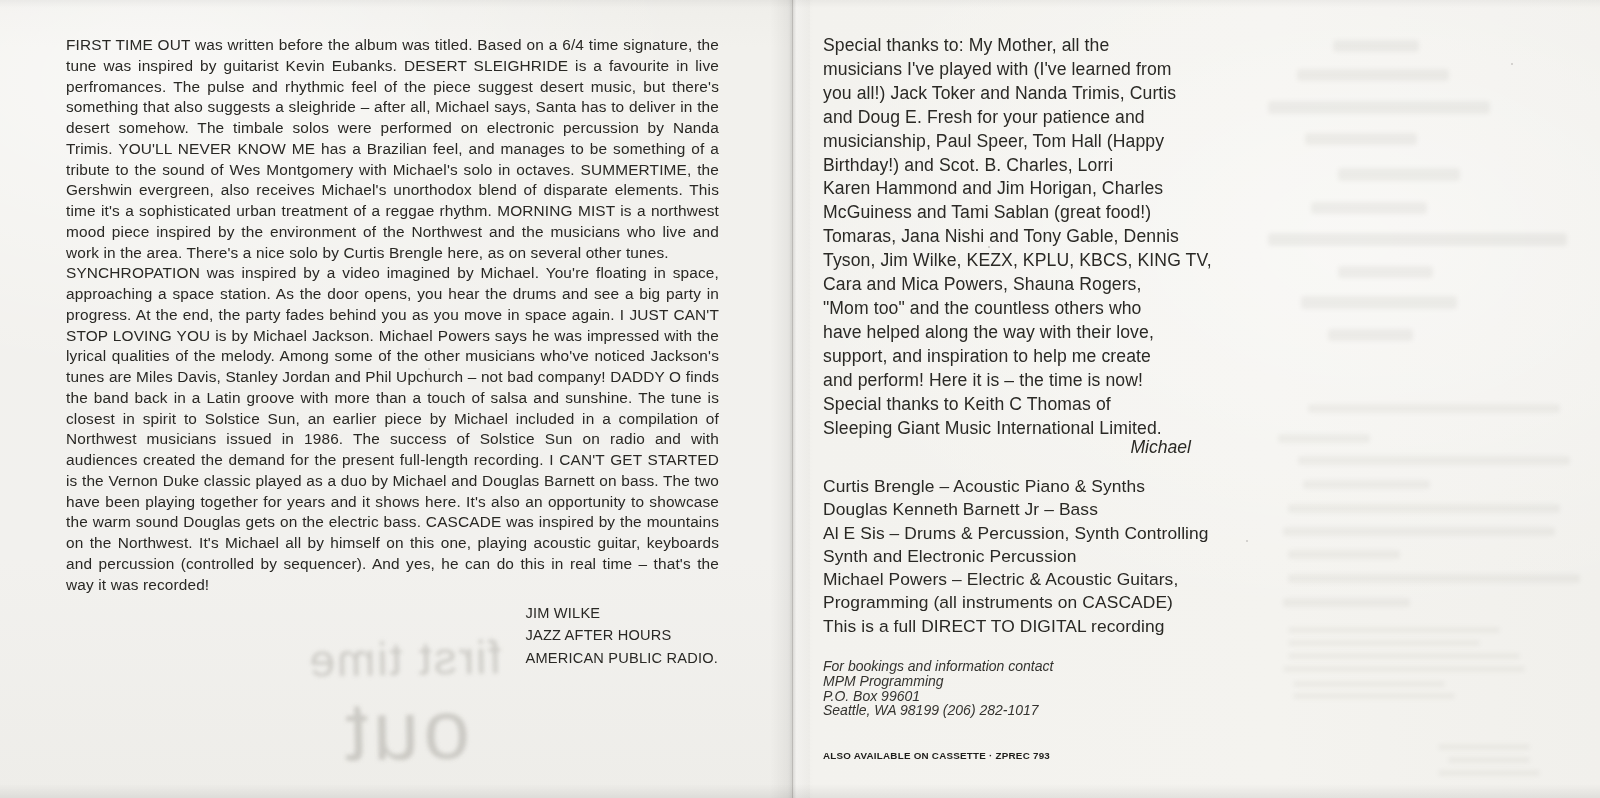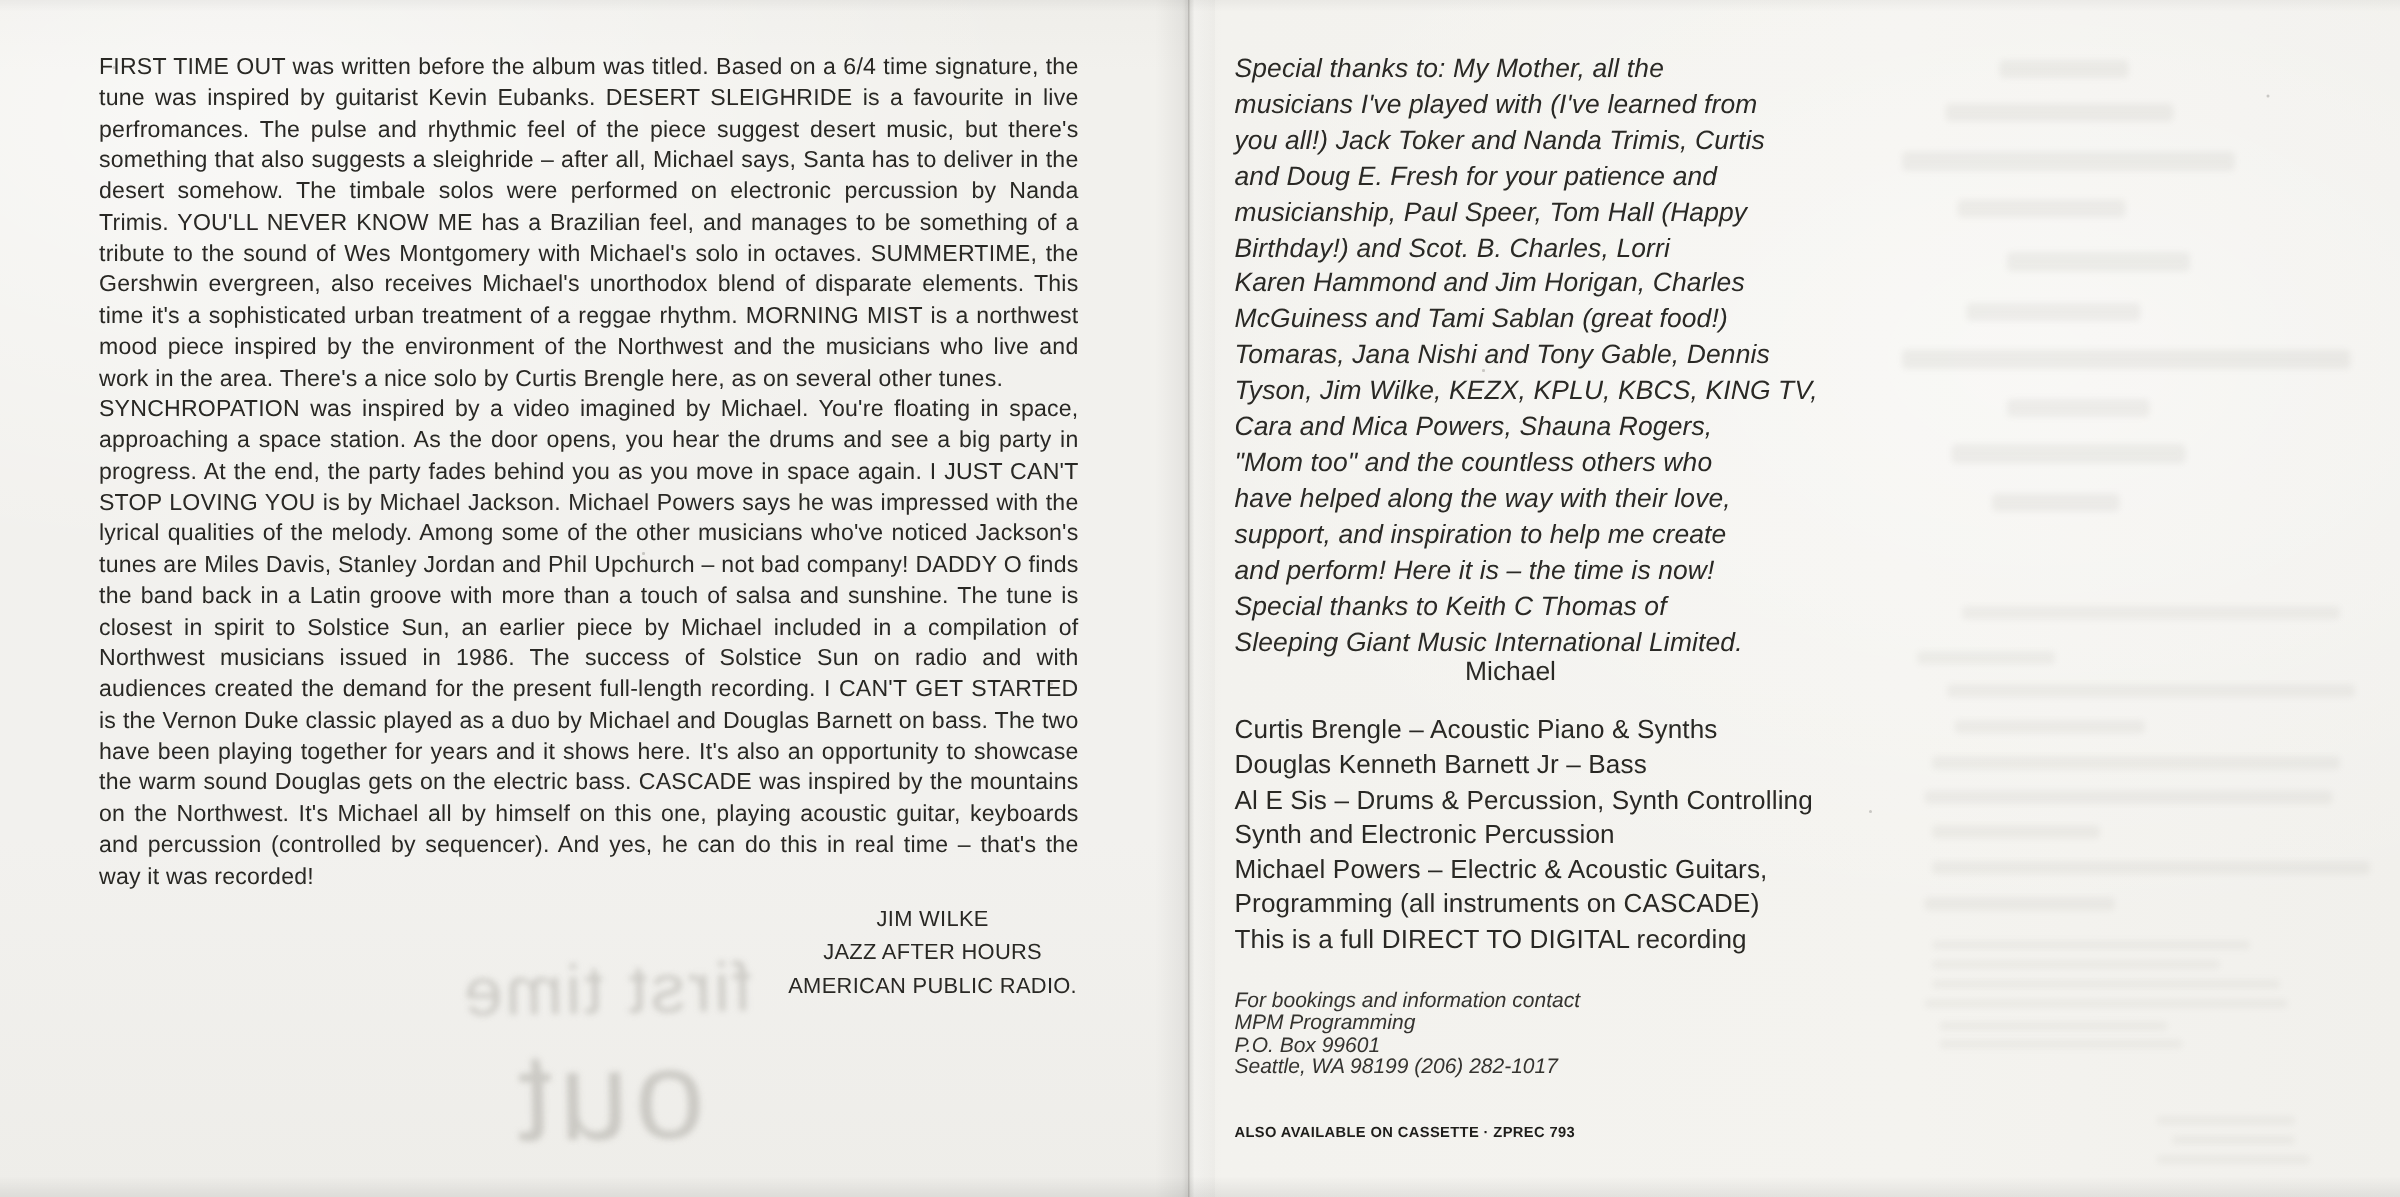--- a/index.html
+++ b/index.html
@@ -58,49 +58,49 @@
   #liner-notes {
     position: absolute; left: 66px; top: 35px; width: 653px;
     font-size: 15.4px; line-height: 20.75px;
     text-align: justify;
     letter-spacing: 0.15px;
     color: #292824;
   }
   #liner-notes p { margin: 0; }
   #byline {
     position: absolute; right: 72px; top: 602px;
-    text-align: center;
+    text-align: left;
     font-size: 14.6px; line-height: 22.3px;
     letter-spacing: 0.2px;
     color: #292824;
   }
   
   #ghost-title {
     position: absolute; left: 255px; top: 636px; width: 300px;
     transform: scaleX(-1) rotate(1deg);
     text-align: center;
     color: rgba(150,148,140,0.40);
     filter: blur(2px);
     pointer-events: none;
     line-height: 1;
   }
   #ghost-title .gt-line1 { font-size: 46px; letter-spacing: 2px; }
   #ghost-title .gt-line2 { font-size: 84px; letter-spacing: 4px; margin-top: 6px; }
   
   #thanks-block {
     position: absolute; left: 823px; top: 34px; width: 380px;
-    font-style: italic;
     font-size: 17.6px; line-height: 23.9px;
     letter-spacing: 0.1px;
     color: #2a2925;
     white-space: nowrap;
   }
   #thanks-signature {
     position: absolute; left: 823px; top: 437px; width: 368px;
-    text-align: center;
+    text-align: right;
+    font-style: italic;
     font-size: 17.6px;
     color: #2a2925;
   }
   #credits-block {
     position: absolute; left: 823px; top: 475px; width: 420px;
     font-size: 17.4px; line-height: 23.3px;
     letter-spacing: 0.1px;
     color: #292824;
     white-space: nowrap;
   }

